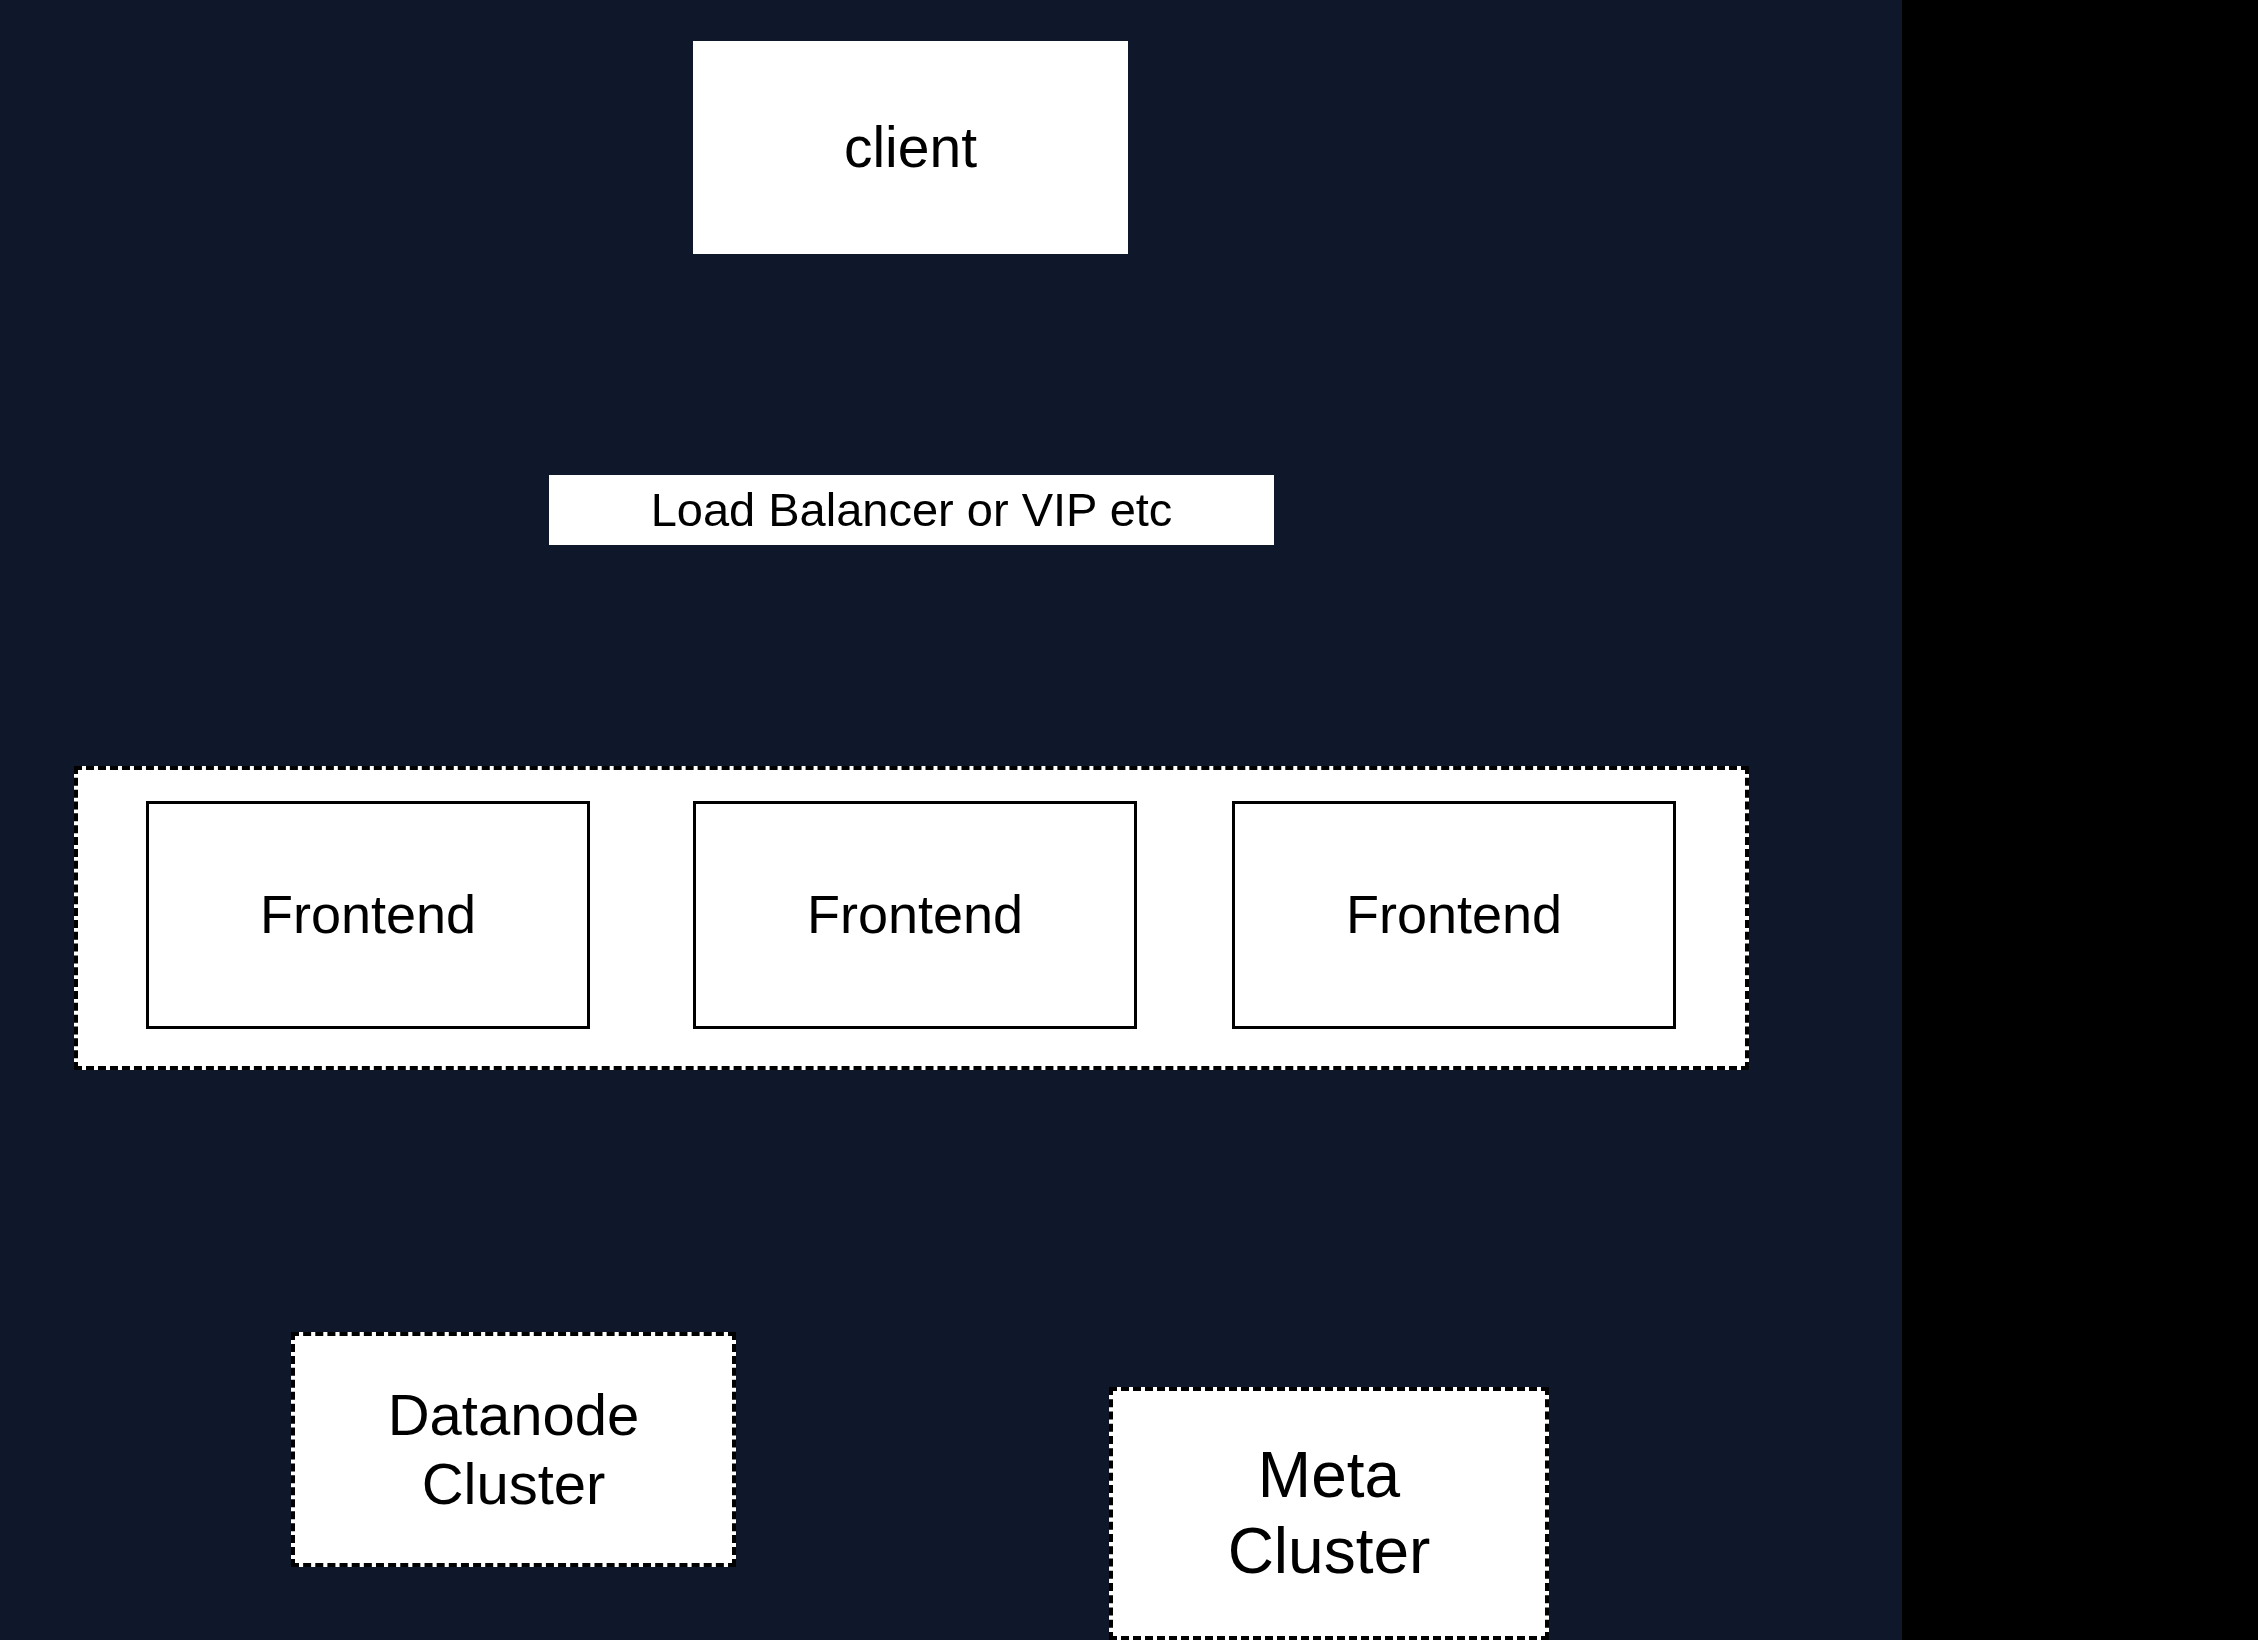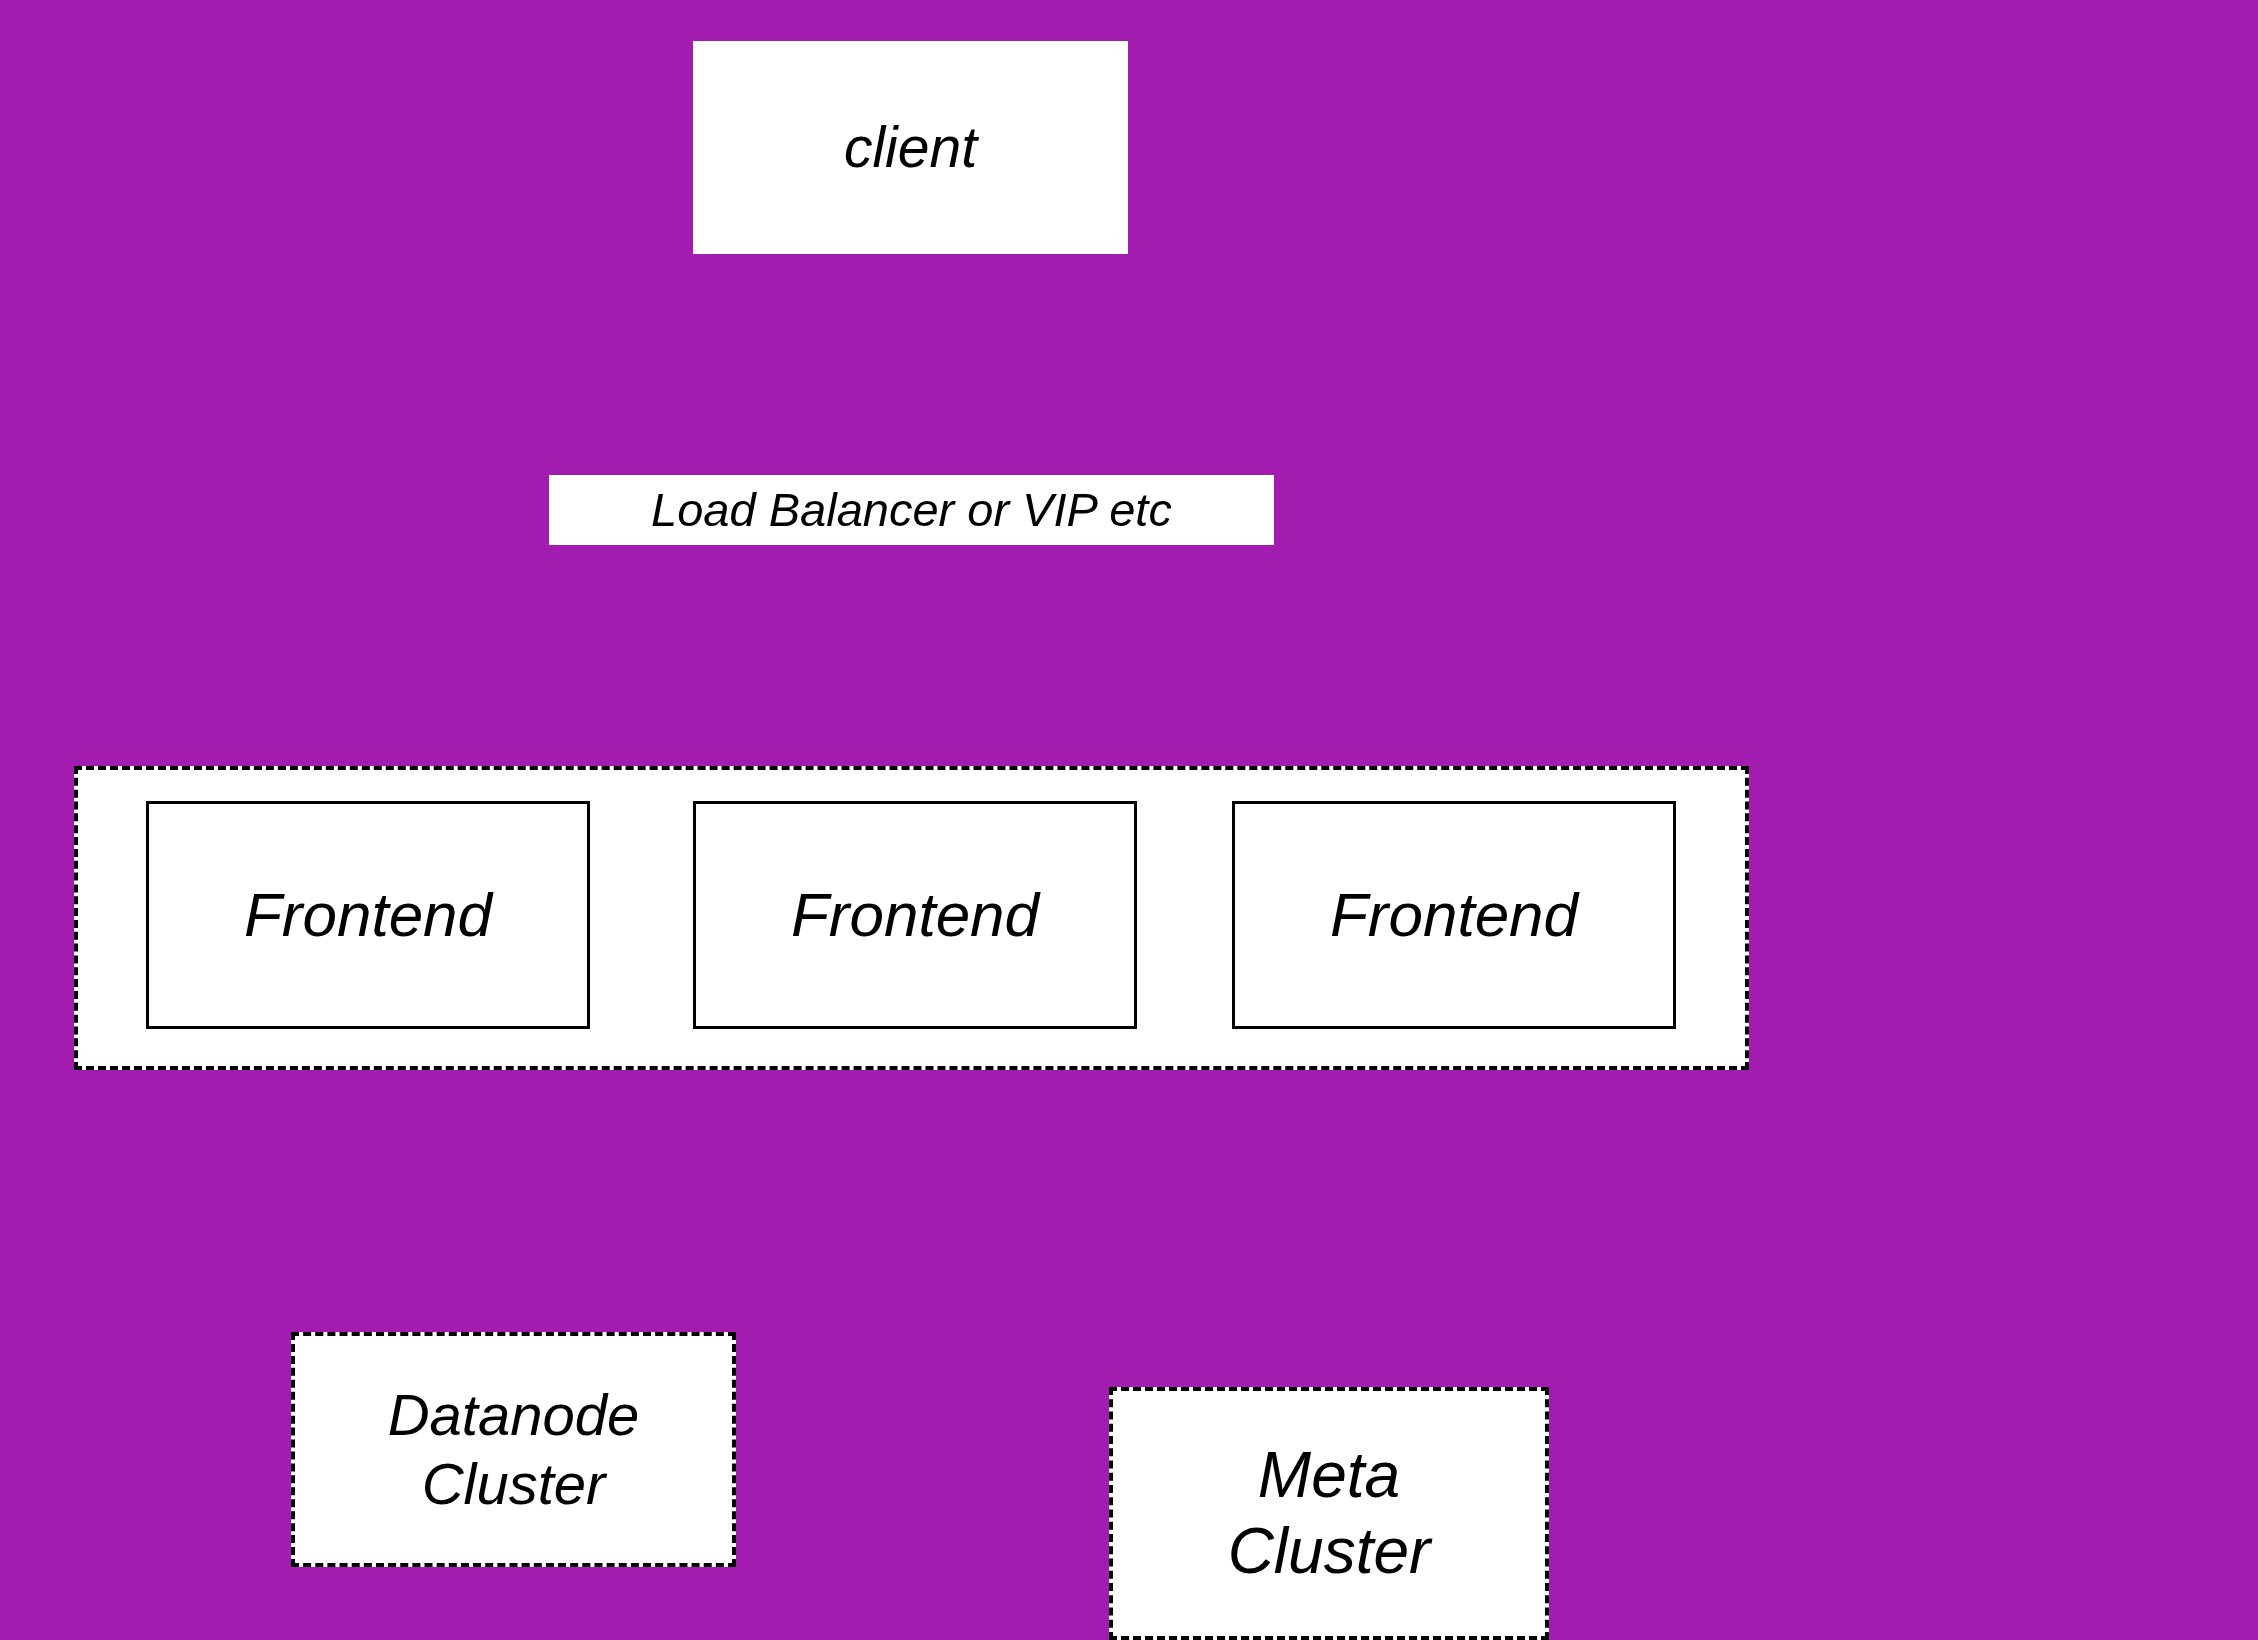--- a/index.html
+++ b/index.html
@@ -7,25 +7,24 @@
     margin: 0;
     padding: 0;
     background: #000000;
   }
   body {
     font-family: "Liberation Sans", sans-serif;
   }
 
   #canvas {
     position: relative;
-    width: 2258px;
+    width: 1902px;
     height: 1640px;
-    background: #a21caf;
+    background: #0f172a;
     overflow: hidden;
-    font-style: italic;
   }
 
   
   .node {
     position: absolute;
     box-sizing: border-box;
     background: #ffffff;
     color: #000000;
     display: flex;
     align-items: center;
@@ -71,21 +70,21 @@
     left: 74px;
     top: 766px;
     width: 1675px;
     height: 304px;
   }
 
   .frontend-node {
     top: 801px;
     width: 444px;
     height: 228px;
-    font-size: 62px;
+    font-size: 54px;
   }
   #frontend-node-1 { left: 146px; }
   #frontend-node-2 { left: 693px; }
   #frontend-node-3 { left: 1232px; }
 
   #datanode-cluster-node {
     left: 291px;
     top: 1332px;
     width: 445px;
     height: 235px;

